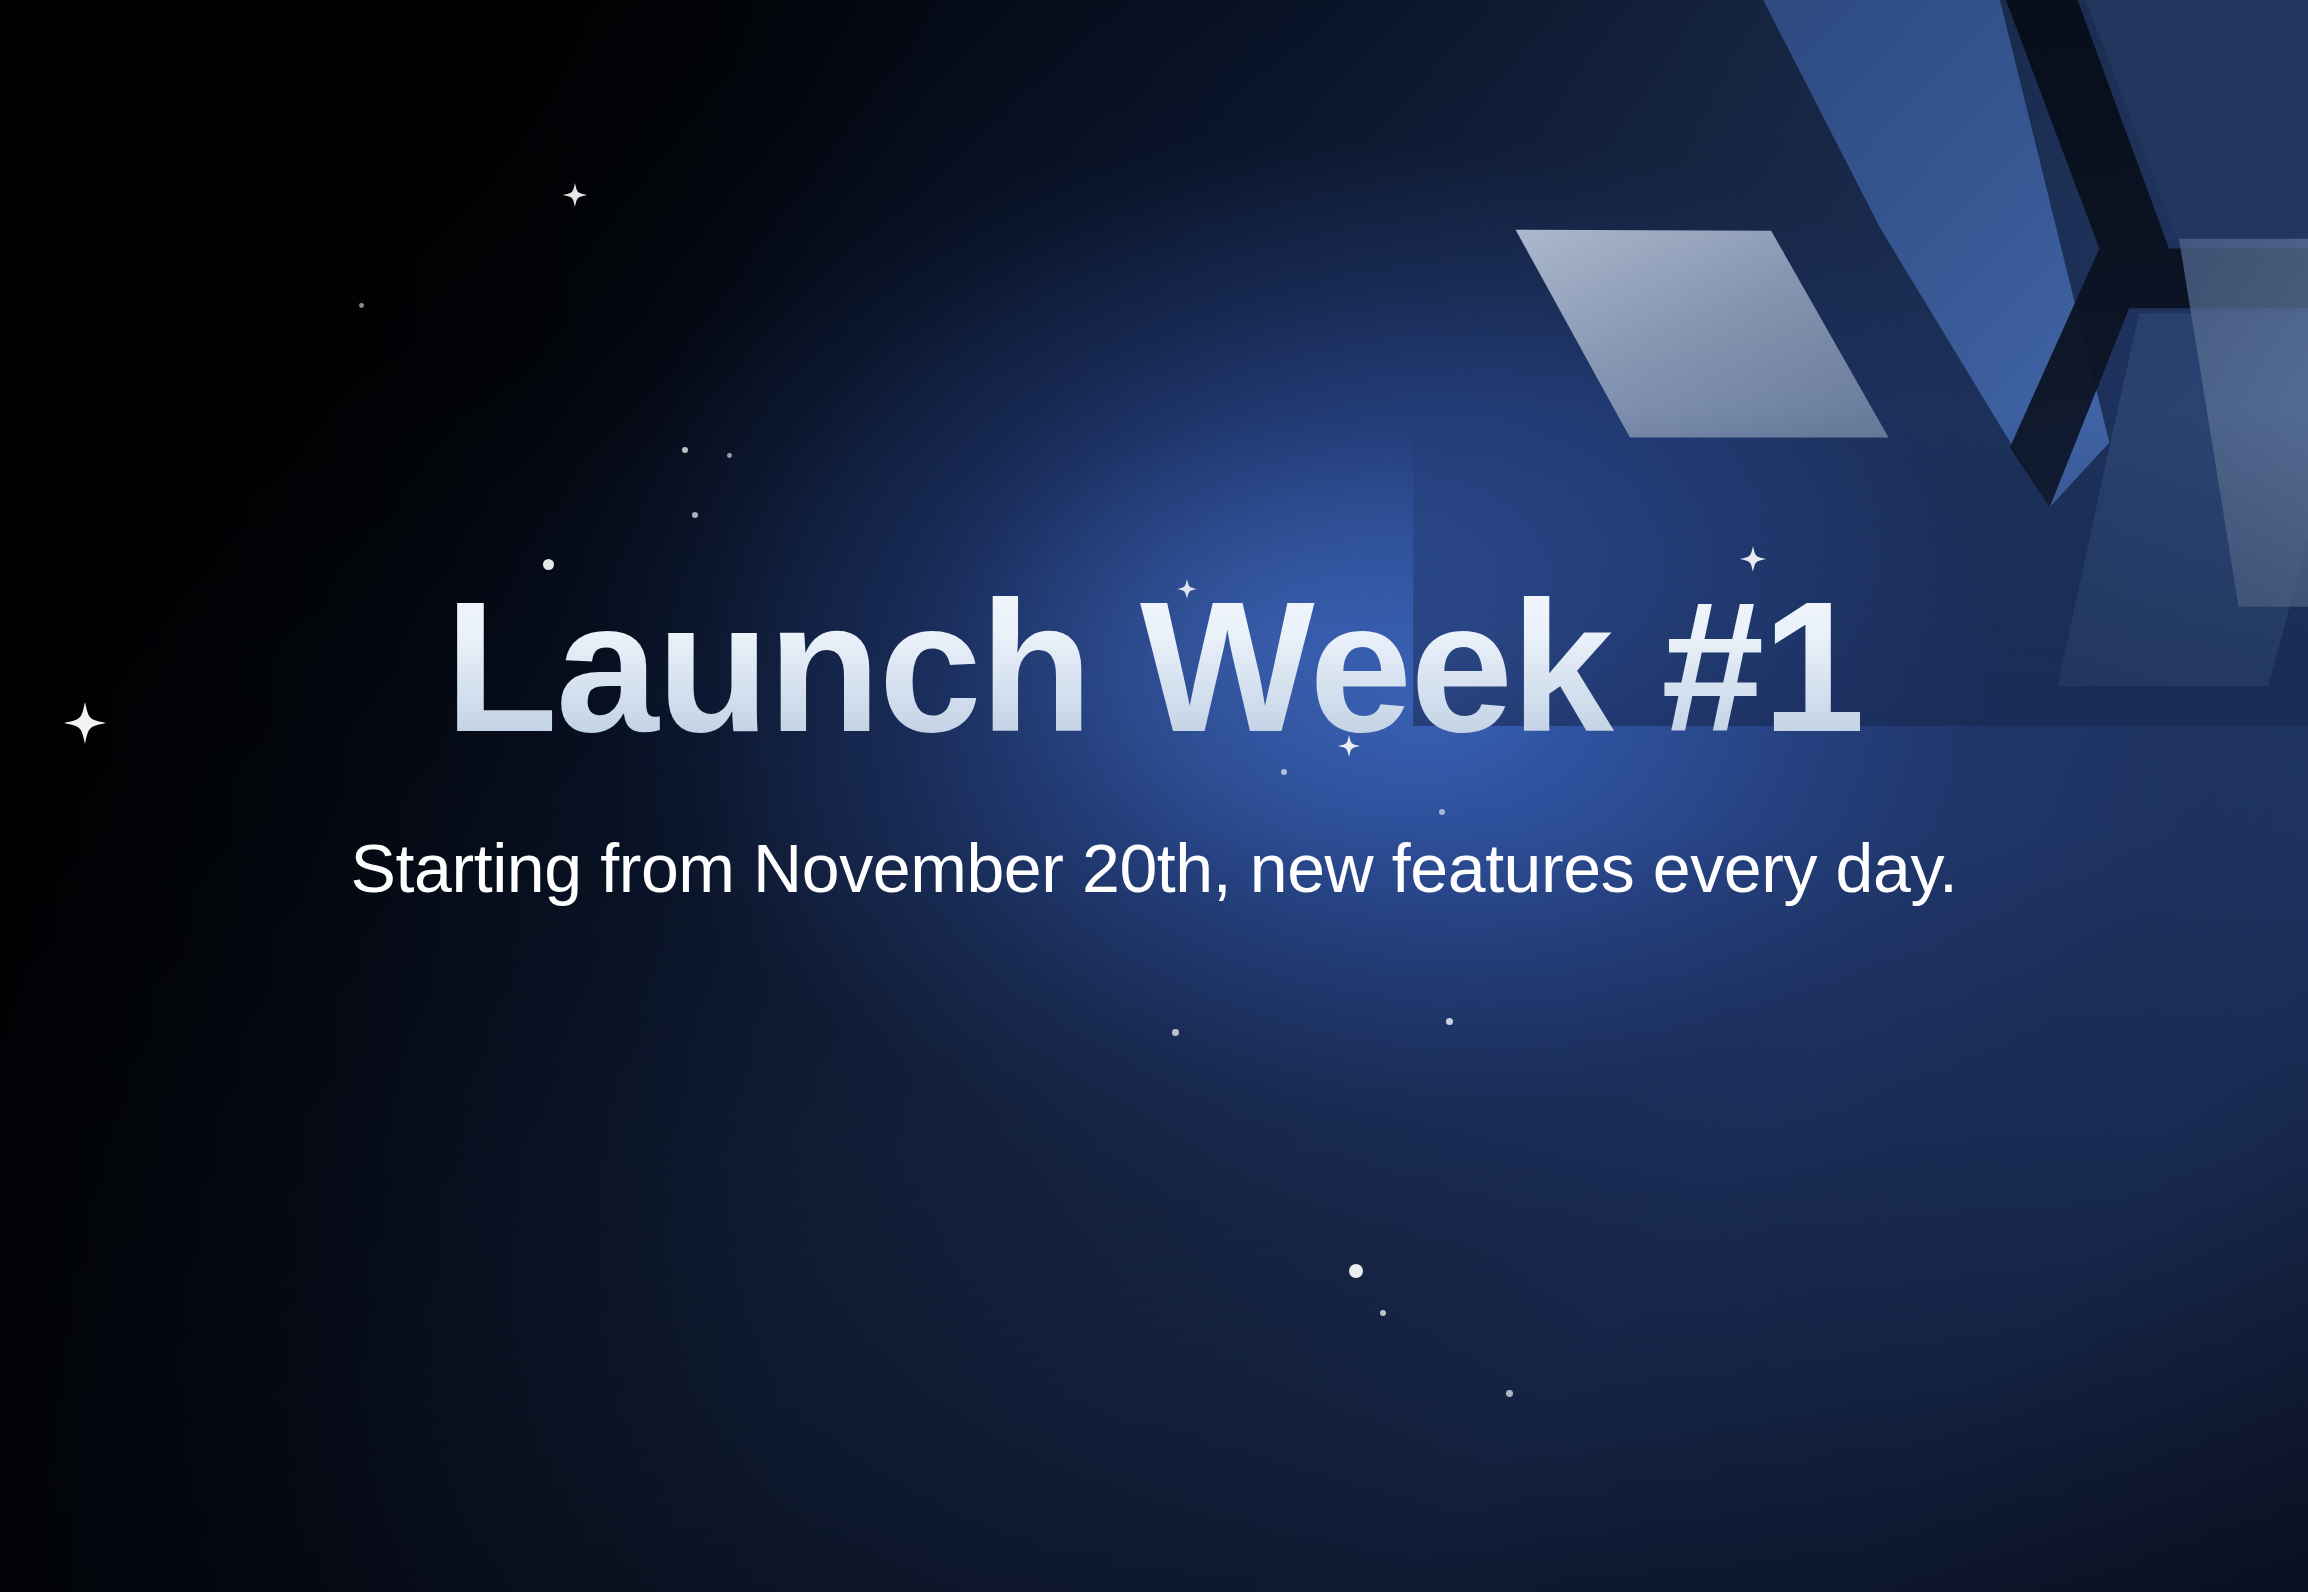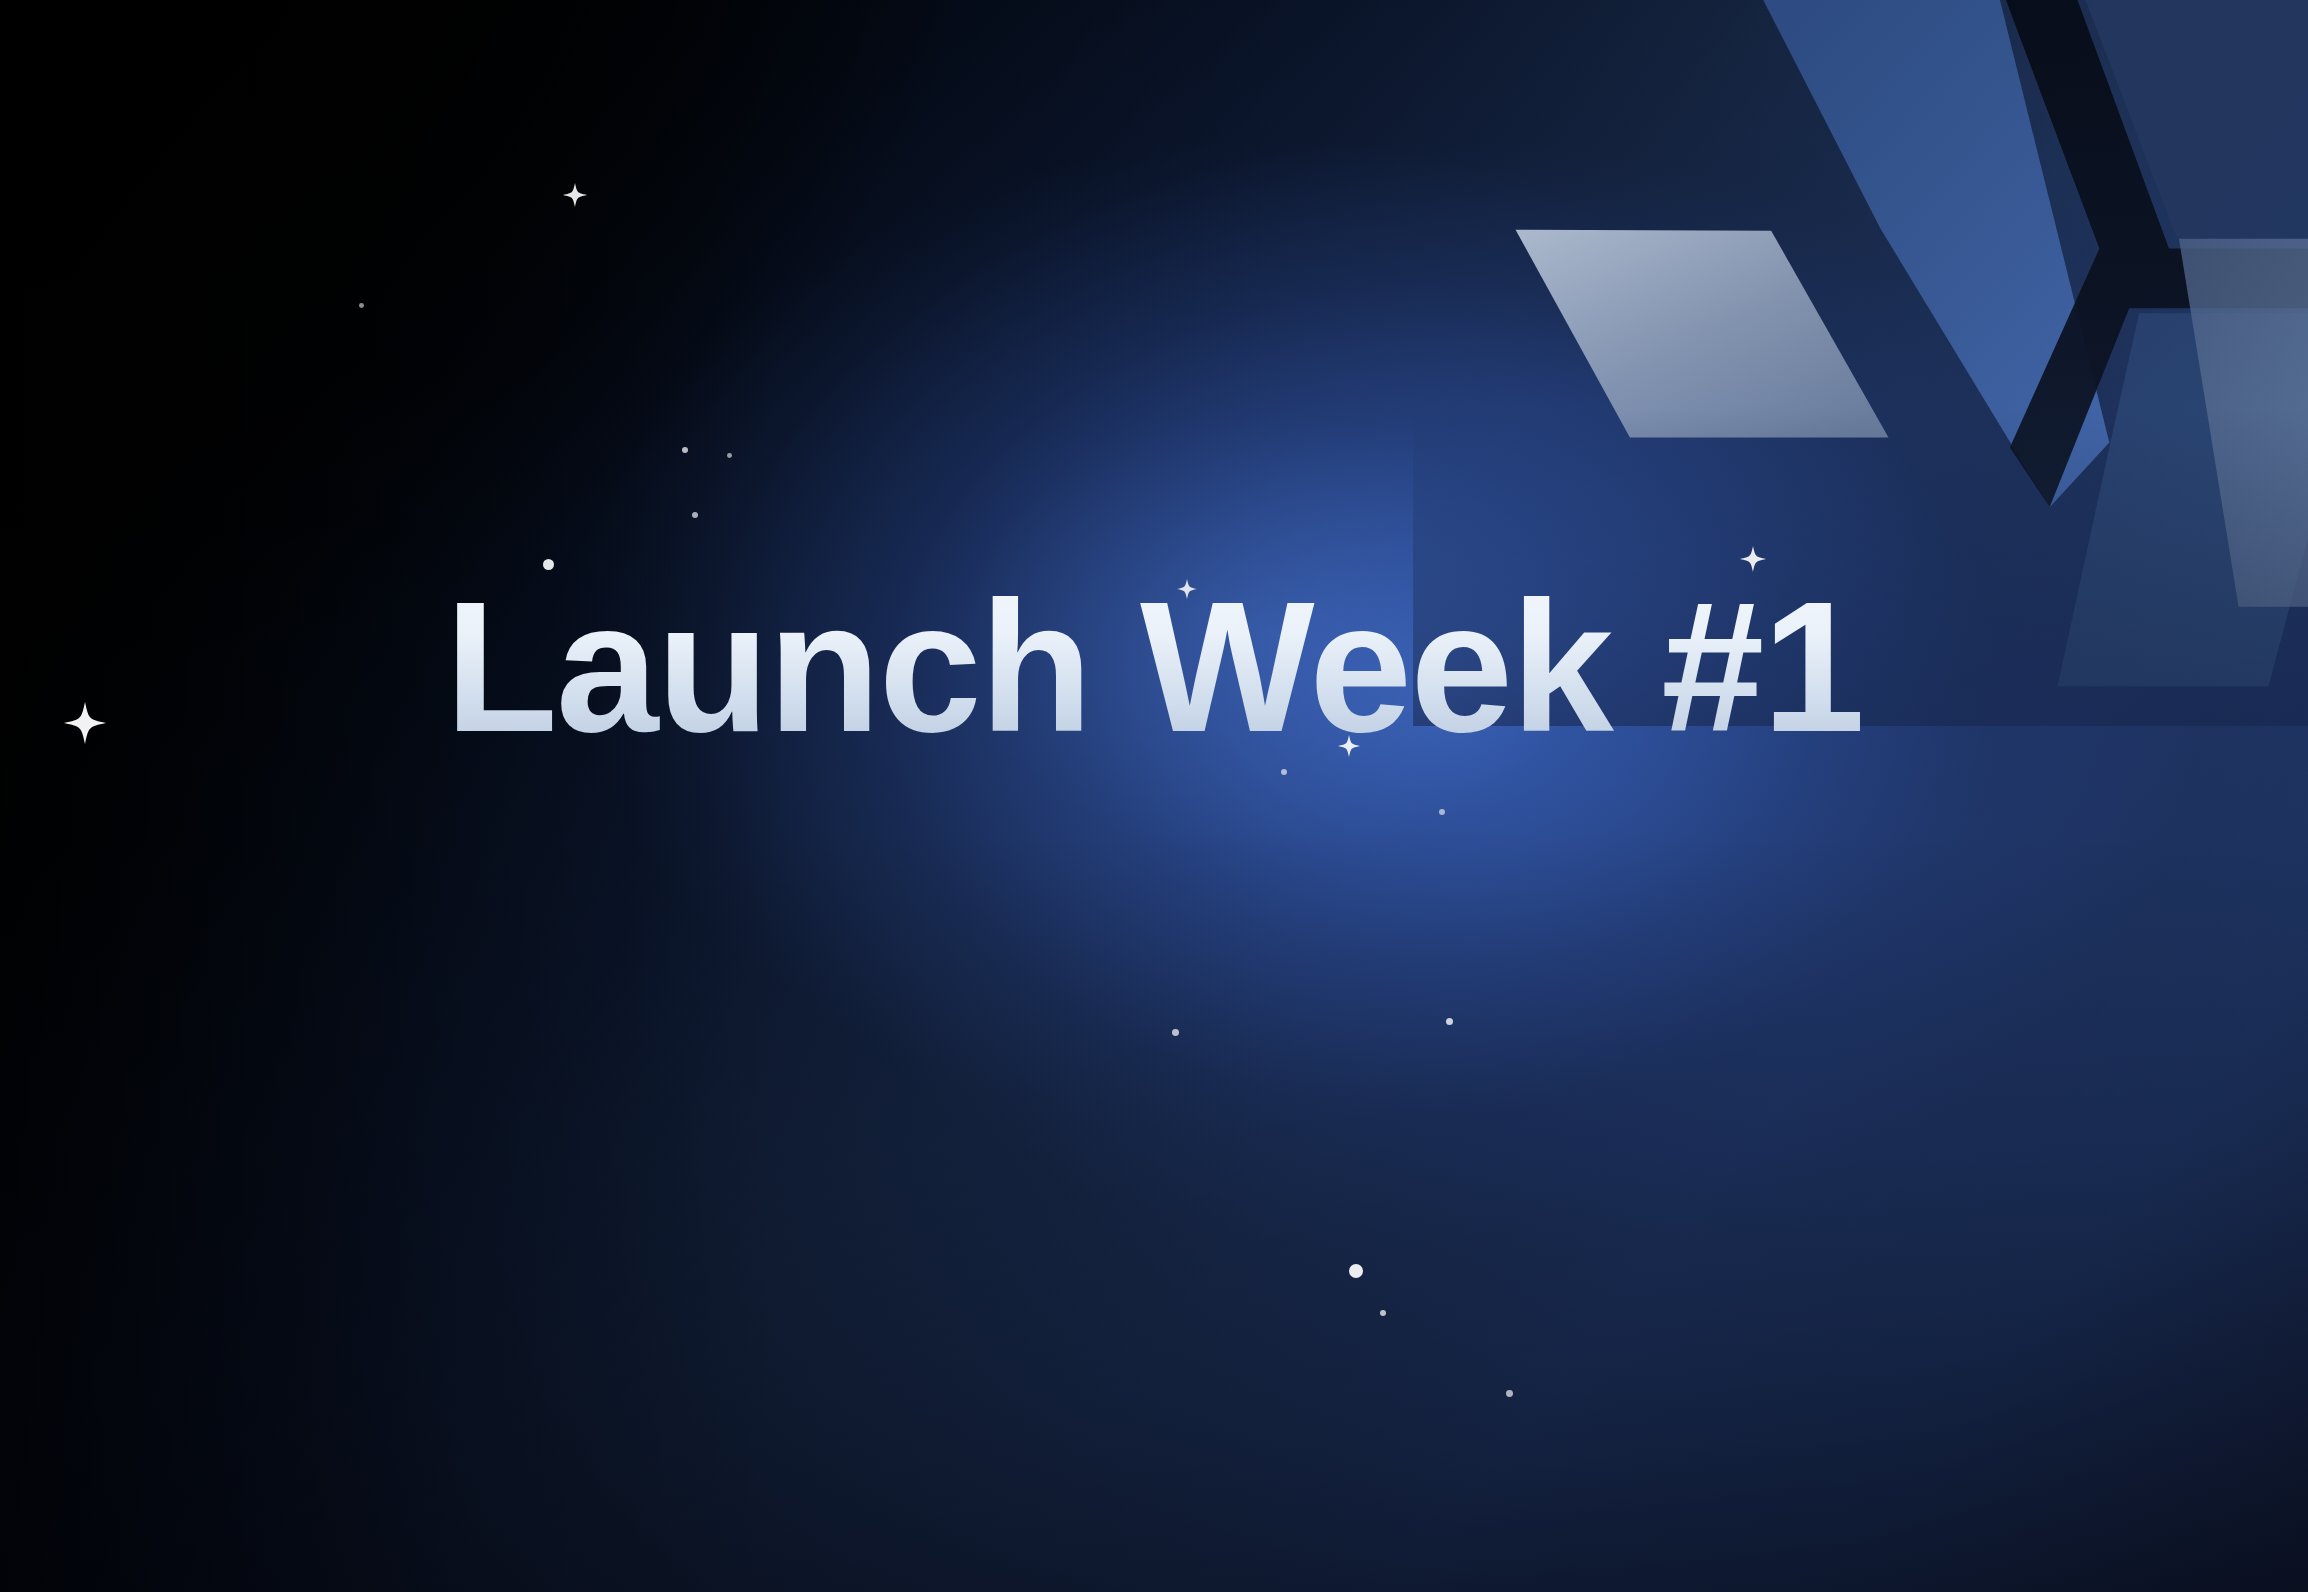--- a/index.html
+++ b/index.html
@@ -275,16 +275,17 @@
       </div>
       <div class="sparkle" style="left: 1753px; top: 559px; opacity: 0.9;">
         <svg width="26" height="26" viewBox="0 0 26 26">
           <path fill="#ffffff" d="M 13 0 C 15.34 10.66 15.34 10.66 26 13 C 15.34 15.34 15.34 15.34 13 26 C 10.66 15.34 10.66 15.34 0 13 C 10.66 10.66 10.66 10.66 13 0 Z"></path>
         </svg>
       </div>
     </div>
 
   <div class="content">
     <h1 class="hero-title">Launch Week #1</h1>
+    <p class="hero-subtitle">Starting from November 20th, new features every day.</p>
   </div>
 
 </div>
 
 
 </body></html>

